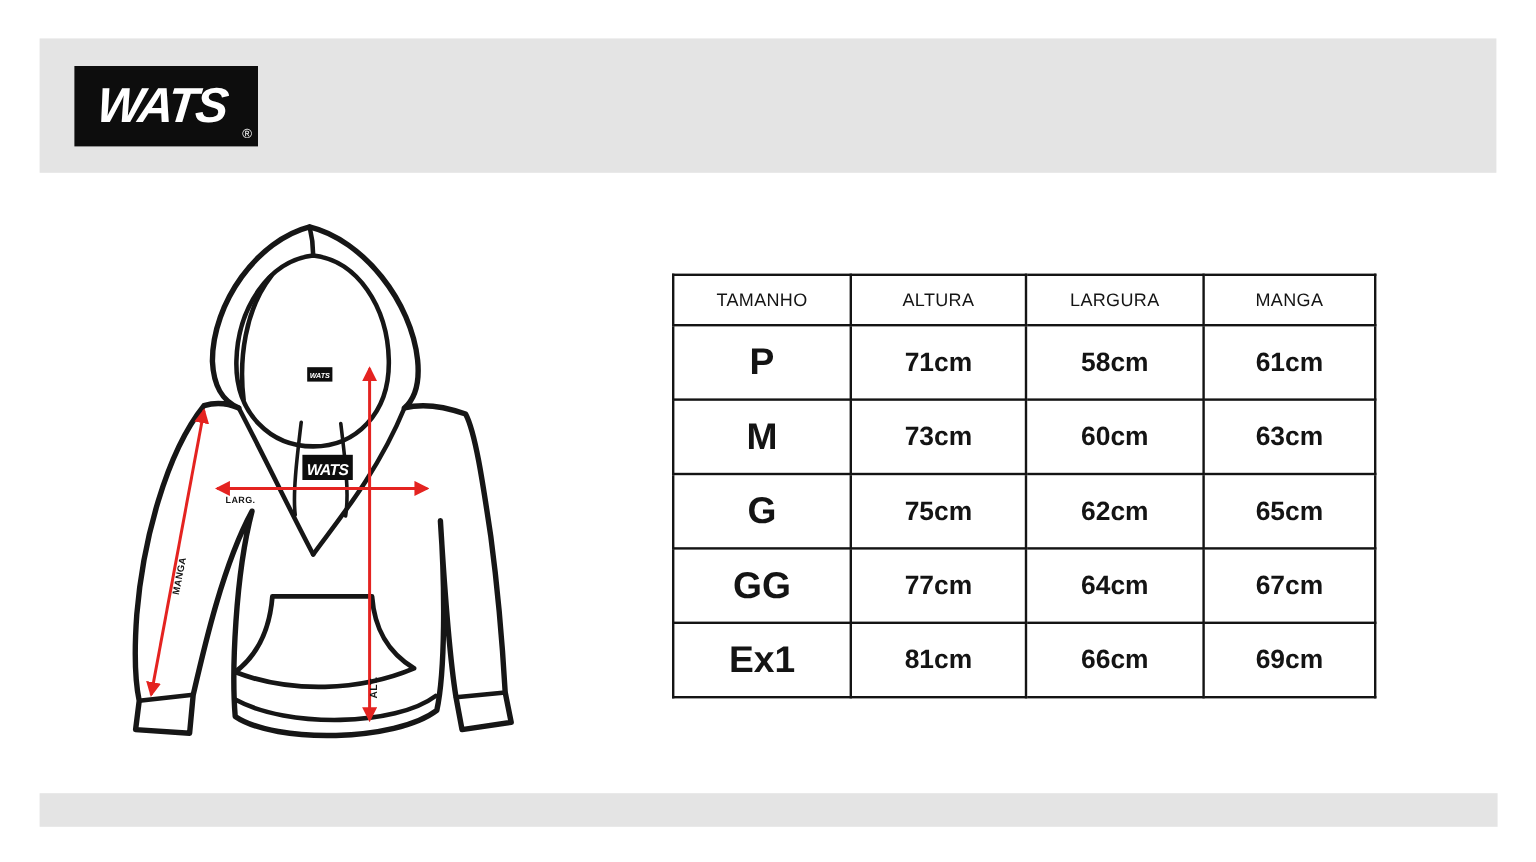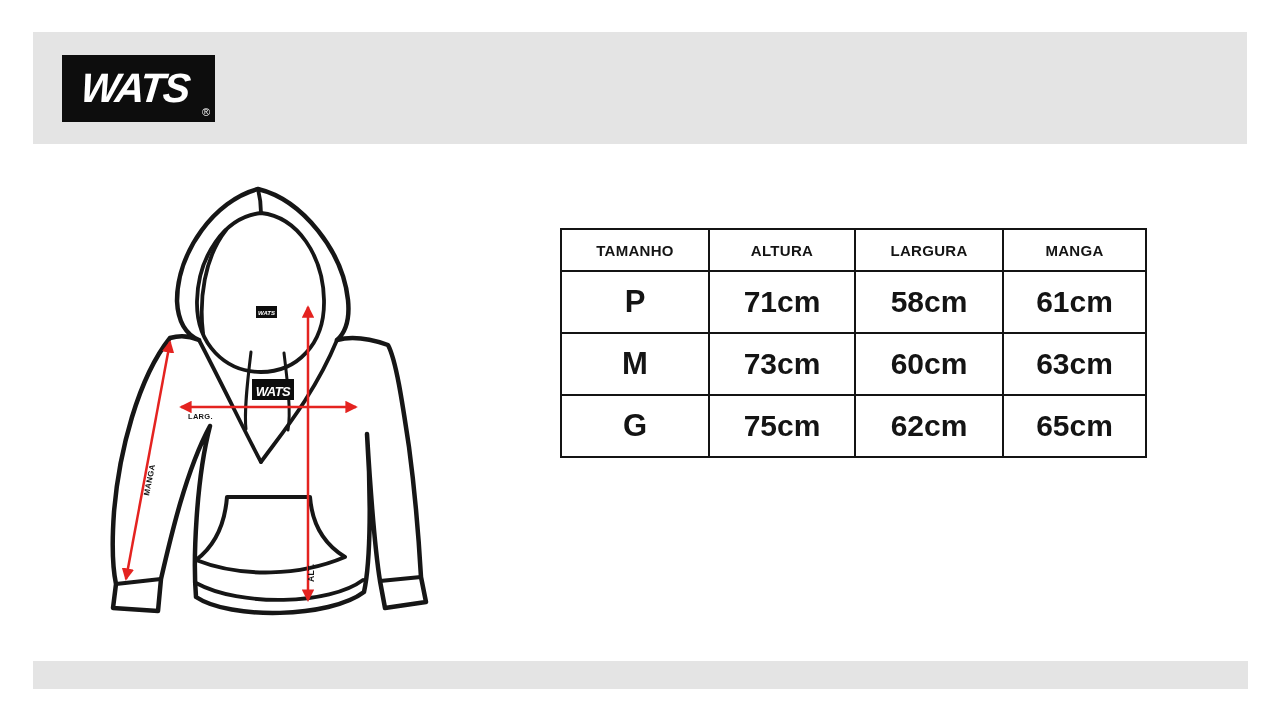--- a/index.html
+++ b/index.html
@@ -36,22 +36,22 @@
   .diagram{position:absolute;left:0;top:0;width:1280px;height:718px;}
   
   .size-table{
     position:absolute;left:560px;top:228px;
     border-collapse:collapse;table-layout:fixed;background:#ffffff;
   }
   .size-table th,.size-table td{
     border:2px solid #141414;text-align:center;vertical-align:middle;
     padding:0;color:#141414;
   }
-  .size-table th{height:40px;font-size:15px;font-weight:bold;letter-spacing:0.3px;}
-  .size-table td{height:60px;font-size:30px;font-weight:bold;}
+  .size-table th{height:40px;font-size:15px;font-weight:normal;letter-spacing:0.3px;}
+  .size-table td{height:60px;font-size:22px;font-weight:bold;}
   .size-table td.size-cell{font-size:31px;}
   .col-tamanho{width:146px;}
   .col-altura{width:144px;}
   .col-largura{width:146px;border-radius:17px;}
   .col-manga{width:141px;}
   
   .bottombar{
     position:absolute;left:33px;top:661px;width:1215px;height:28px;
     background:#e4e4e4;
   }
@@ -166,16 +166,28 @@
       <td>73cm</td>
       <td>60cm</td>
       <td>63cm</td>
     </tr>
     <tr>
       <td class="size-cell">G</td>
       <td>75cm</td>
       <td>62cm</td>
       <td>65cm</td>
     </tr>
+    <tr>
+      <td class="size-cell">GG</td>
+      <td>77cm</td>
+      <td>64cm</td>
+      <td>67cm</td>
+    </tr>
+    <tr>
+      <td class="size-cell">Ex1</td>
+      <td>81cm</td>
+      <td>66cm</td>
+      <td>69cm</td>
+    </tr>
   </tbody>
 </table>
 
 <footer class="bottombar"></footer>
 
 </body></html>

